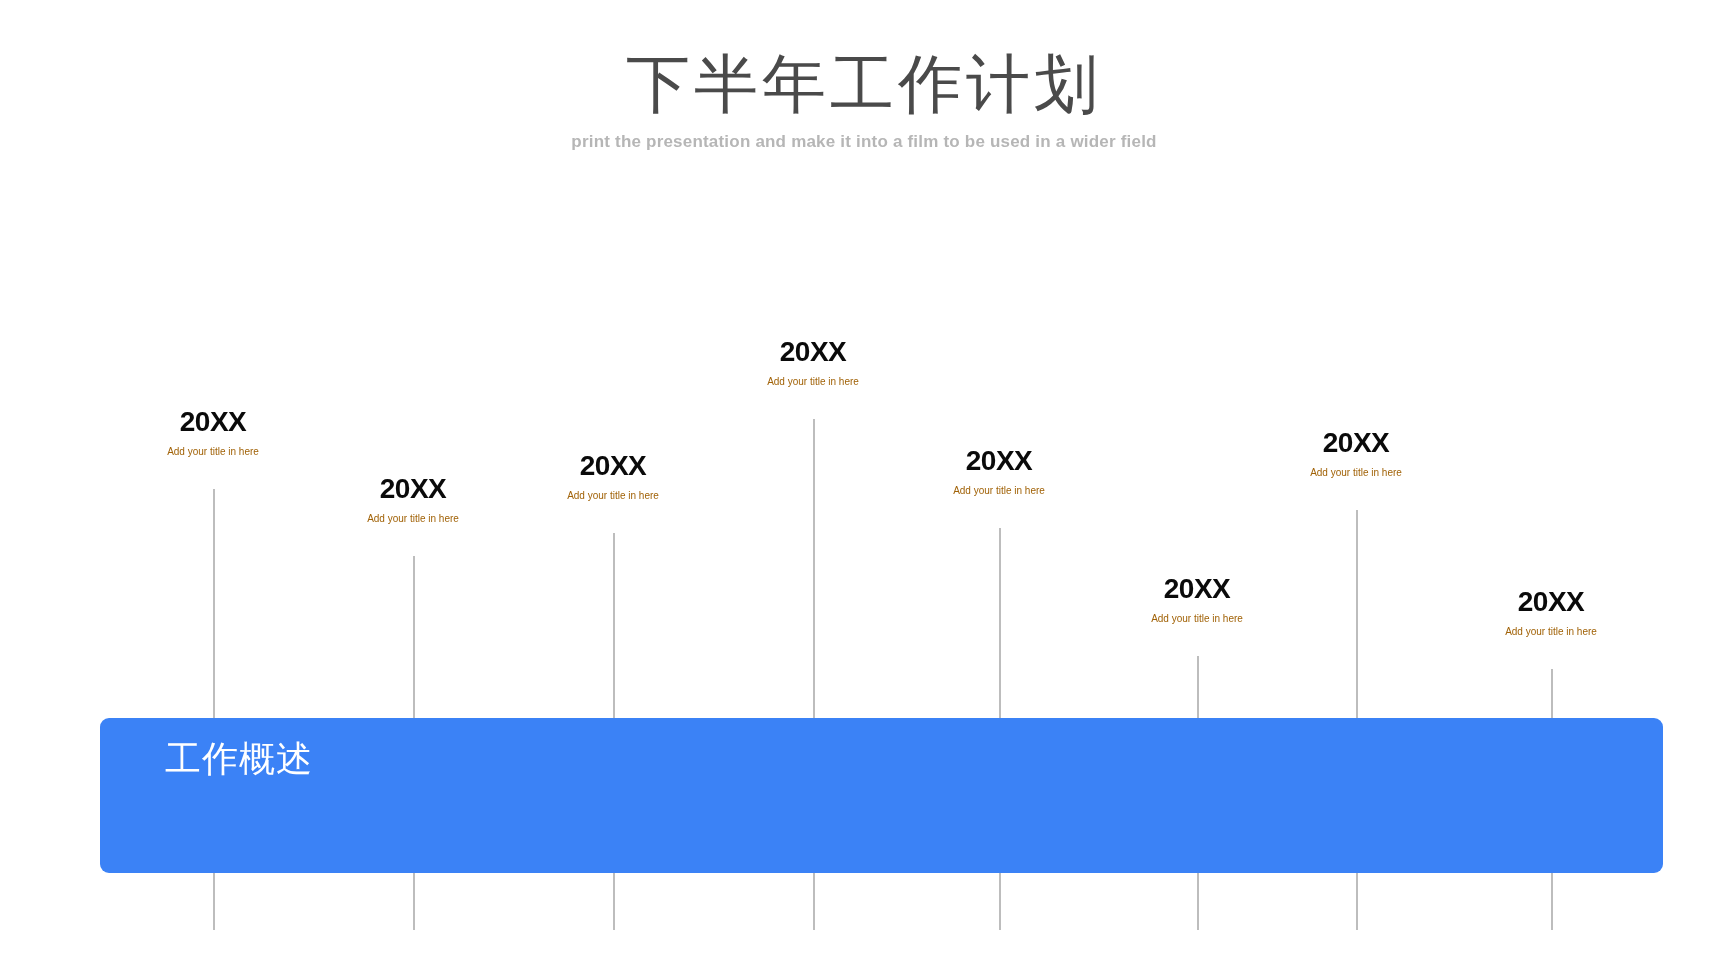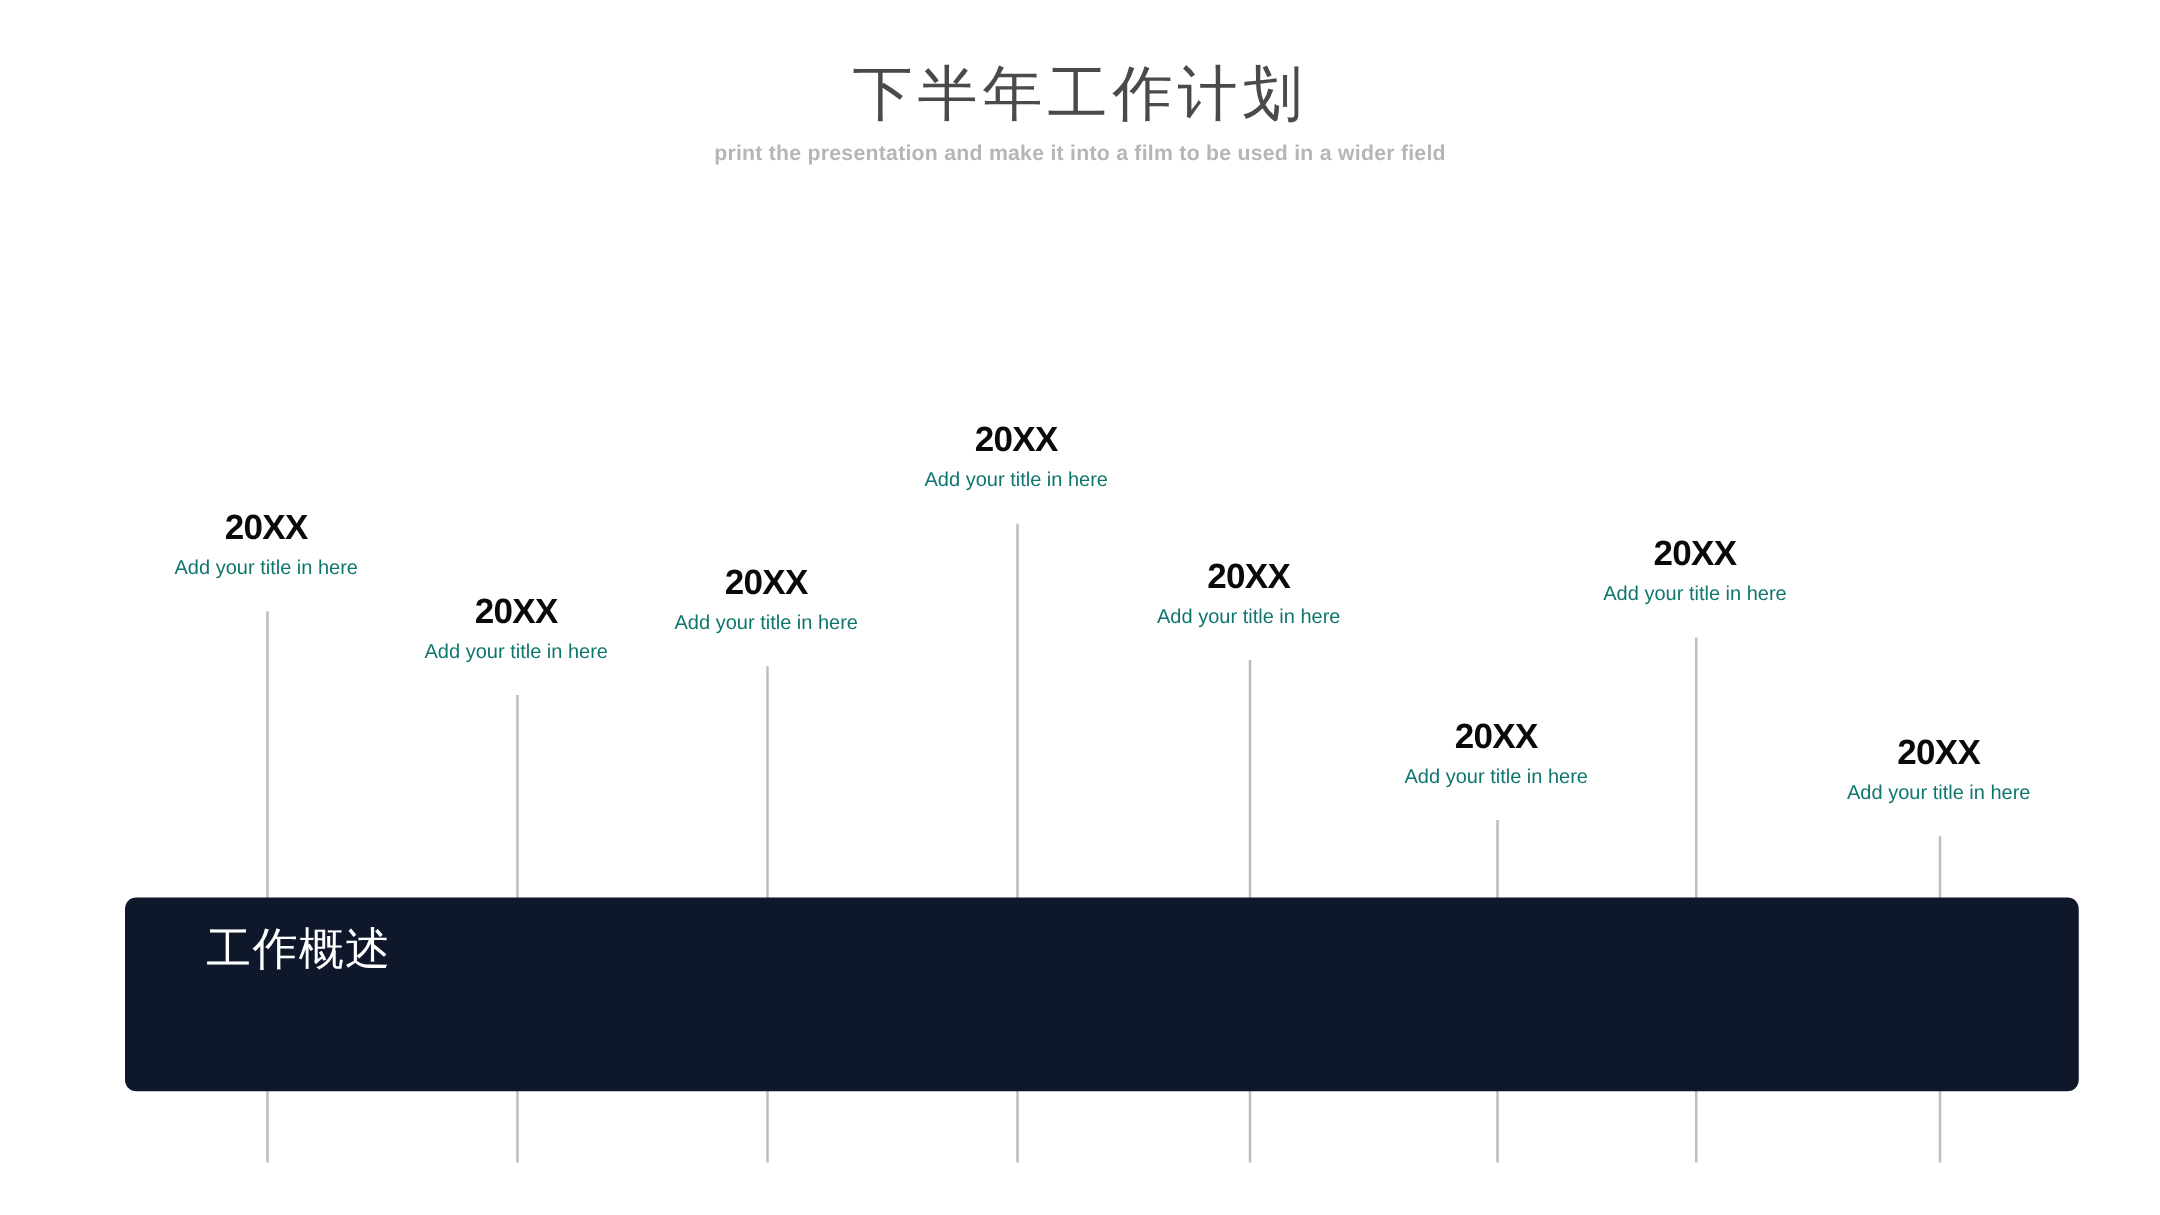--- a/index.html
+++ b/index.html
@@ -19,21 +19,21 @@
   #header {
     position: absolute;
     top: 0;
     left: 0;
     width: 1728px;
     text-align: center;
   }
   #page-title {
     margin: 0;
     padding-top: 48px;
-    font-size: 48px;
+    font-size: 64px;
     font-weight: 400;
     color: #4a4a4a;
     letter-spacing: 4px;
     line-height: 1.15;
     font-family: Liberation Sans, sans-serif;
   }
   #page-subtitle {
     margin: 0;
     padding-top: 10px;
     font-size: 17px;
@@ -64,23 +64,23 @@
   }
   .tl-year {
     font-size: 28px;
     font-weight: bold;
     color: #0a0a0a;
     letter-spacing: -0.5px;
     line-height: 1;
     font-family: "Liberation Sans", "DejaVu Sans", sans-serif;
   }
   .tl-sub {
-    font-size: 16px;
+    font-size: 10px;
     font-weight: 400;
-    color: #0f766e;
+    color: #a16207;
     line-height: 1;
     padding-top: 11px;
   }
 
   
   #overview-panel {
     position: absolute;
     left: 100px;
     top: 718px;
     width: 1563px;
@@ -155,15 +155,15 @@
       <div class="tl-year">20XX</div>
       <div class="tl-sub">Add your title in here</div>
     </div>
     <div class="tl-line" style="left: 1551px; top: 669px; height: 261px; background: rgb(189, 189, 189);"></div>
     <div class="tl-label" style="left: 1551px; top: 588px;">
       <div class="tl-year">20XX</div>
       <div class="tl-sub">Add your title in here</div>
     </div>
   </div>
 
-<div id="overview-panel" style="background: #0f172a;">
+<div id="overview-panel" style="background: #3b82f6;">
   <h2 id="overview-heading" style="color: rgb(255, 255, 255);">工作概述</h2>
 </div>
 
 </body></html>

